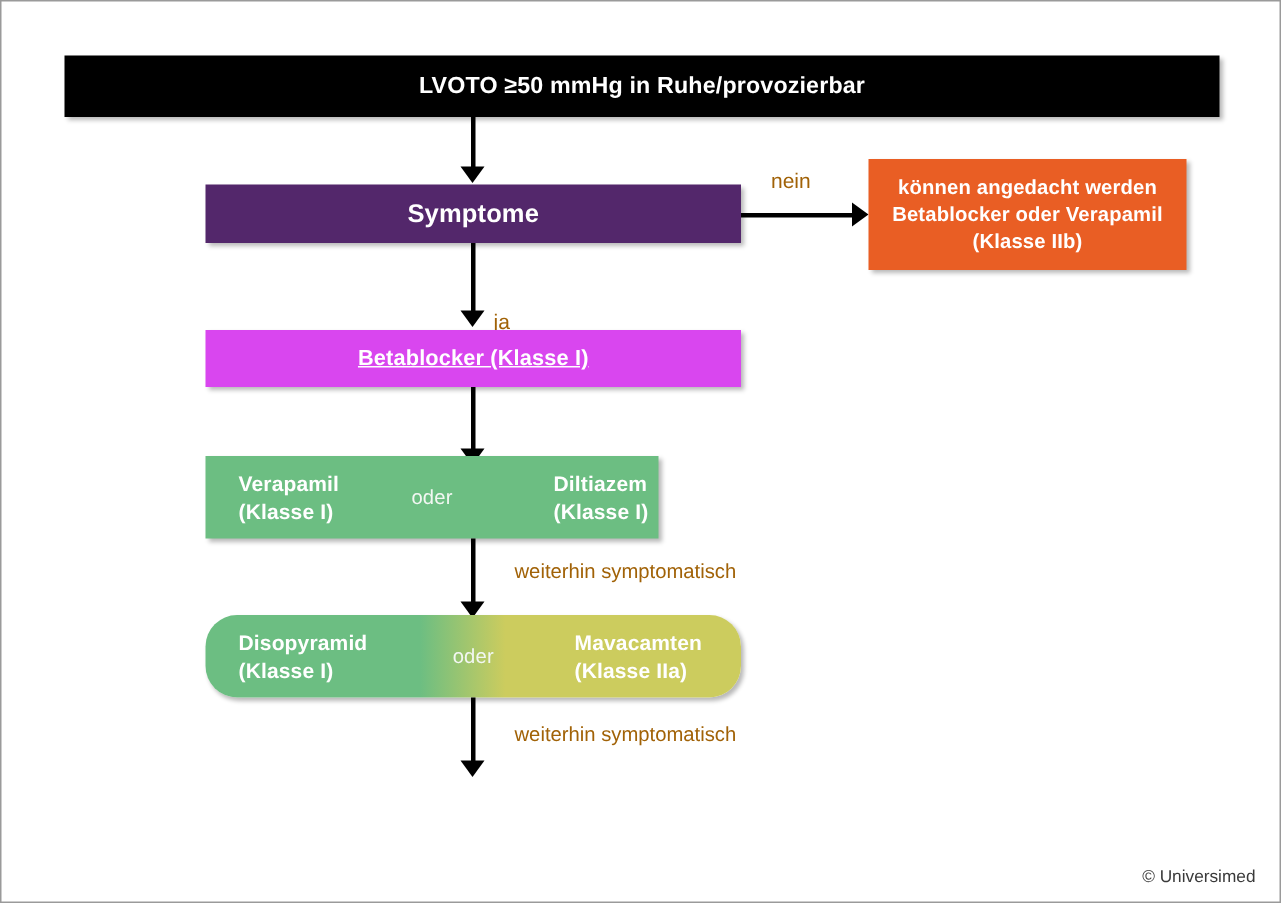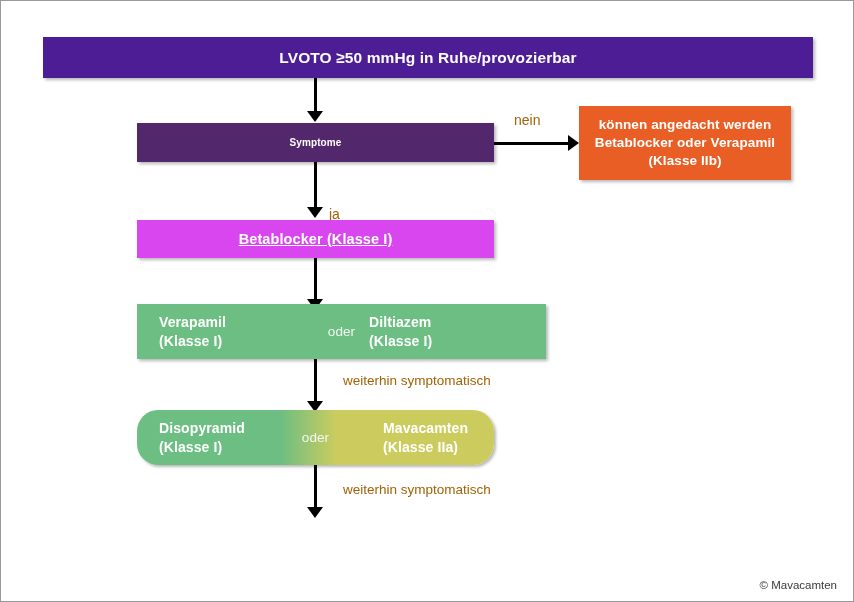--- a/index.html
+++ b/index.html
@@ -25,21 +25,21 @@
     color: #ffffff;
     display: flex;
     align-items: center;
     justify-content: center;
     text-align: center;
     font-weight: bold;
     letter-spacing: .1px;
     box-shadow: 2px 2px 3px rgba(0,0,0,.28);
   }
 
-  .node-red    { background: #4c1d95; text-align: right; }
+  .node-red    { background: #000000; text-align: right; }
   .node-purple { background: #53276b; }
   .node-orange { background: #e95e24; }
   .node-green  { background: #d946ef; text-decoration: underline; }
 
   
   .node-split {
     display: block;
     background: #6cbe82;
     padding: 0;
   }
@@ -122,21 +122,21 @@
 
 <div id="canvas">
 
   <div class="node node-red" style="left:42px; top:36px; width:770px; height:41px; font-size:15.5px;">
     <span>LVOTO ≥50 mmHg in Ruhe/provozierbar</span>
   </div>
 
   <div class="vline" style="left:313px; top:77px; height:36px;"></div>
   <div class="arrow-down" style="left:306px; top:110px;"></div>
 
-  <div class="node node-purple" style="left:136px; top:122px; width:357px; height:39px; font-size:10px;">
+  <div class="node node-purple" style="left:136px; top:122px; width:357px; height:39px; font-size:17px;">
     <span>Symptome</span>
   </div>
 
   <div class="hline" style="left:493px; top:141px; width:78px;"></div>
   <div class="arrow-right" style="left:567px; top:134px;"></div>
   <div class="edge-label" style="left:513px; top:111px; font-size:14px;">nein</div>
 
   <div class="node node-orange" style="left:578px; top:105px; width:212px; height:74px; font-size:13.5px;
               flex-direction:column; line-height:1.35;">
     <span>können angedacht werden</span>
@@ -148,21 +148,21 @@
   <div class="arrow-down" style="left:306px; top:206px;"></div>
   <div class="edge-label" style="left:328px; top:177px; font-size:14px;margin-top:28px;">ja</div>
 
   <div class="node node-green" style="left:136px; top:219px; width:357px; height:38px; font-size:14.5px;">
     <span>Betablocker (Klasse I)</span>
   </div>
 
   <div class="vline" style="left:313px; top:257px; height:44px;"></div>
   <div class="arrow-down" style="left:306px; top:298px;"></div>
 
-  <div class="node node-split" style="left:136px; top:303px; width:409px; height:55px;">
+  <div class="node node-split" style="left:136px; top:303px; width:302px; height:55px;">
     <div class="split-inner">
       <div class="split-left" style="font-size:14px;">
         <span>Verapamil</span>
         <span>(Klasse I)</span>
       </div>
       <div class="split-mid" style="font-size:13.5px;">
         <span>oder</span>
       </div>
       <div class="split-right" style="font-size:14px; right:auto; left:232px;">
         <span>Diltiazem</span>
@@ -189,15 +189,15 @@
         <span>(Klasse IIa)</span>
       </div>
     </div>
   </div>
 
   <div class="vline" style="left:313px; top:464px; height:45px;"></div>
   <div class="arrow-down" style="left:306px; top:506px;"></div>
   <div class="edge-label" style="left:342px; top:481px; font-size:13.5px;">weiterhin symptomatisch</div>
 
 
-  <div class="copyright" style="right:16px; bottom:10px; font-size:11.5px;">© Mavacamten</div>
+  <div class="copyright" style="right:16px; bottom:10px; font-size:11.5px;">© Universimed</div>
 
 </div>
 
 </body></html>

